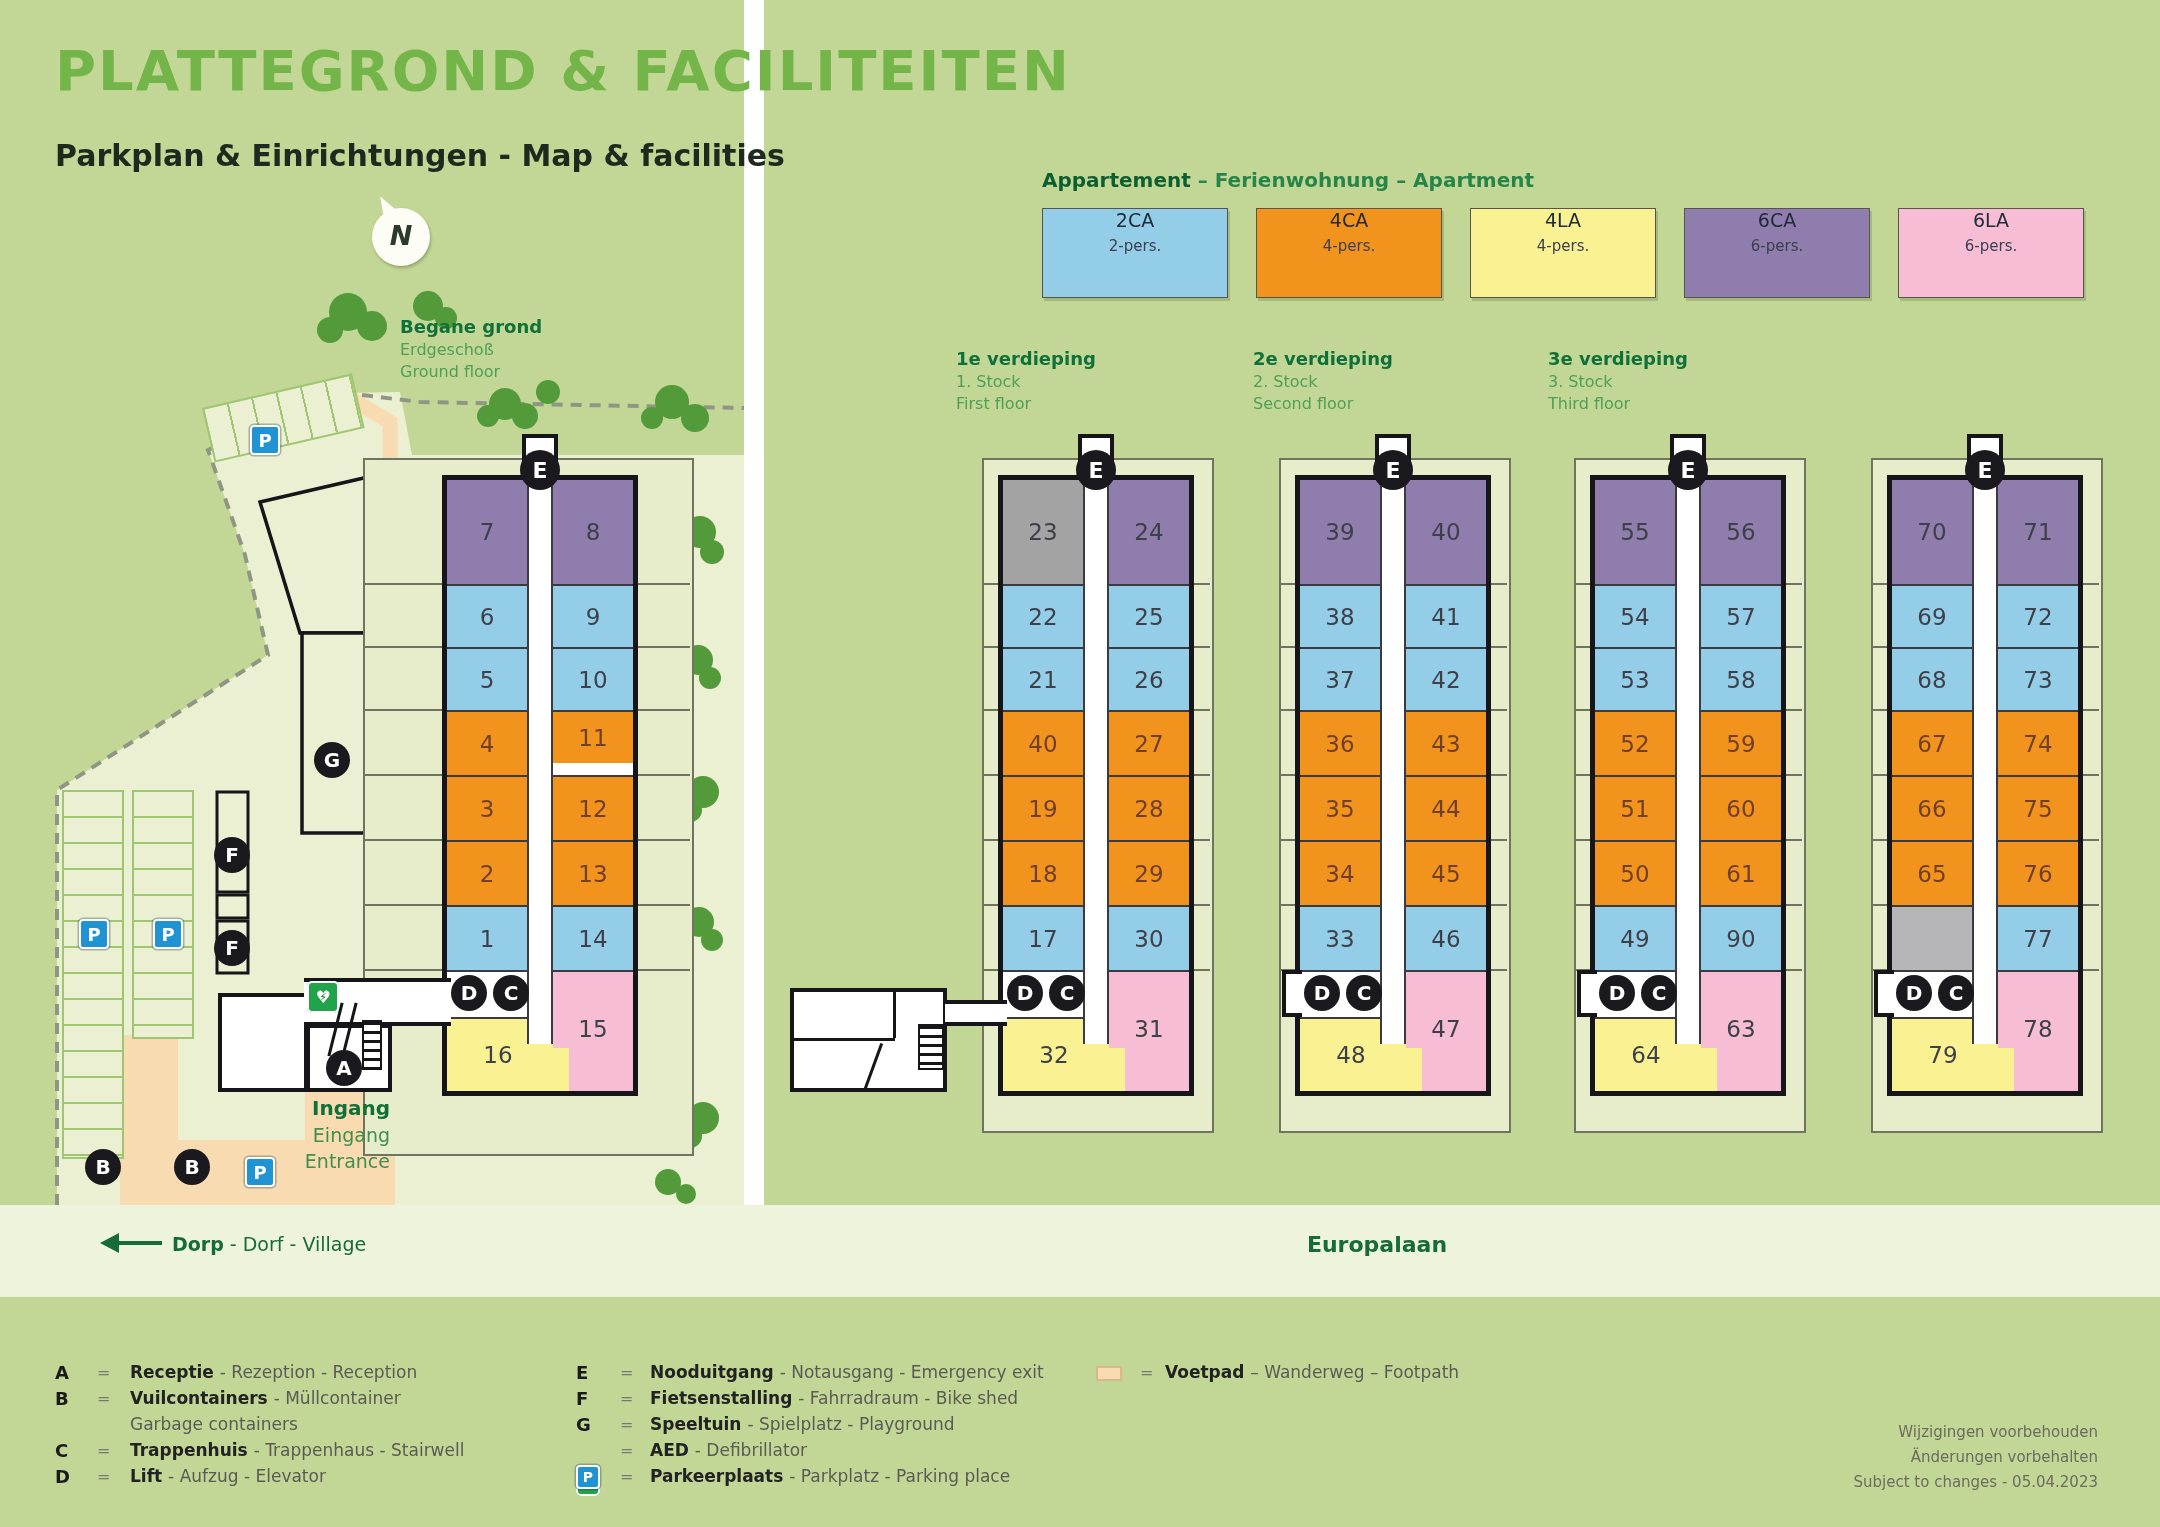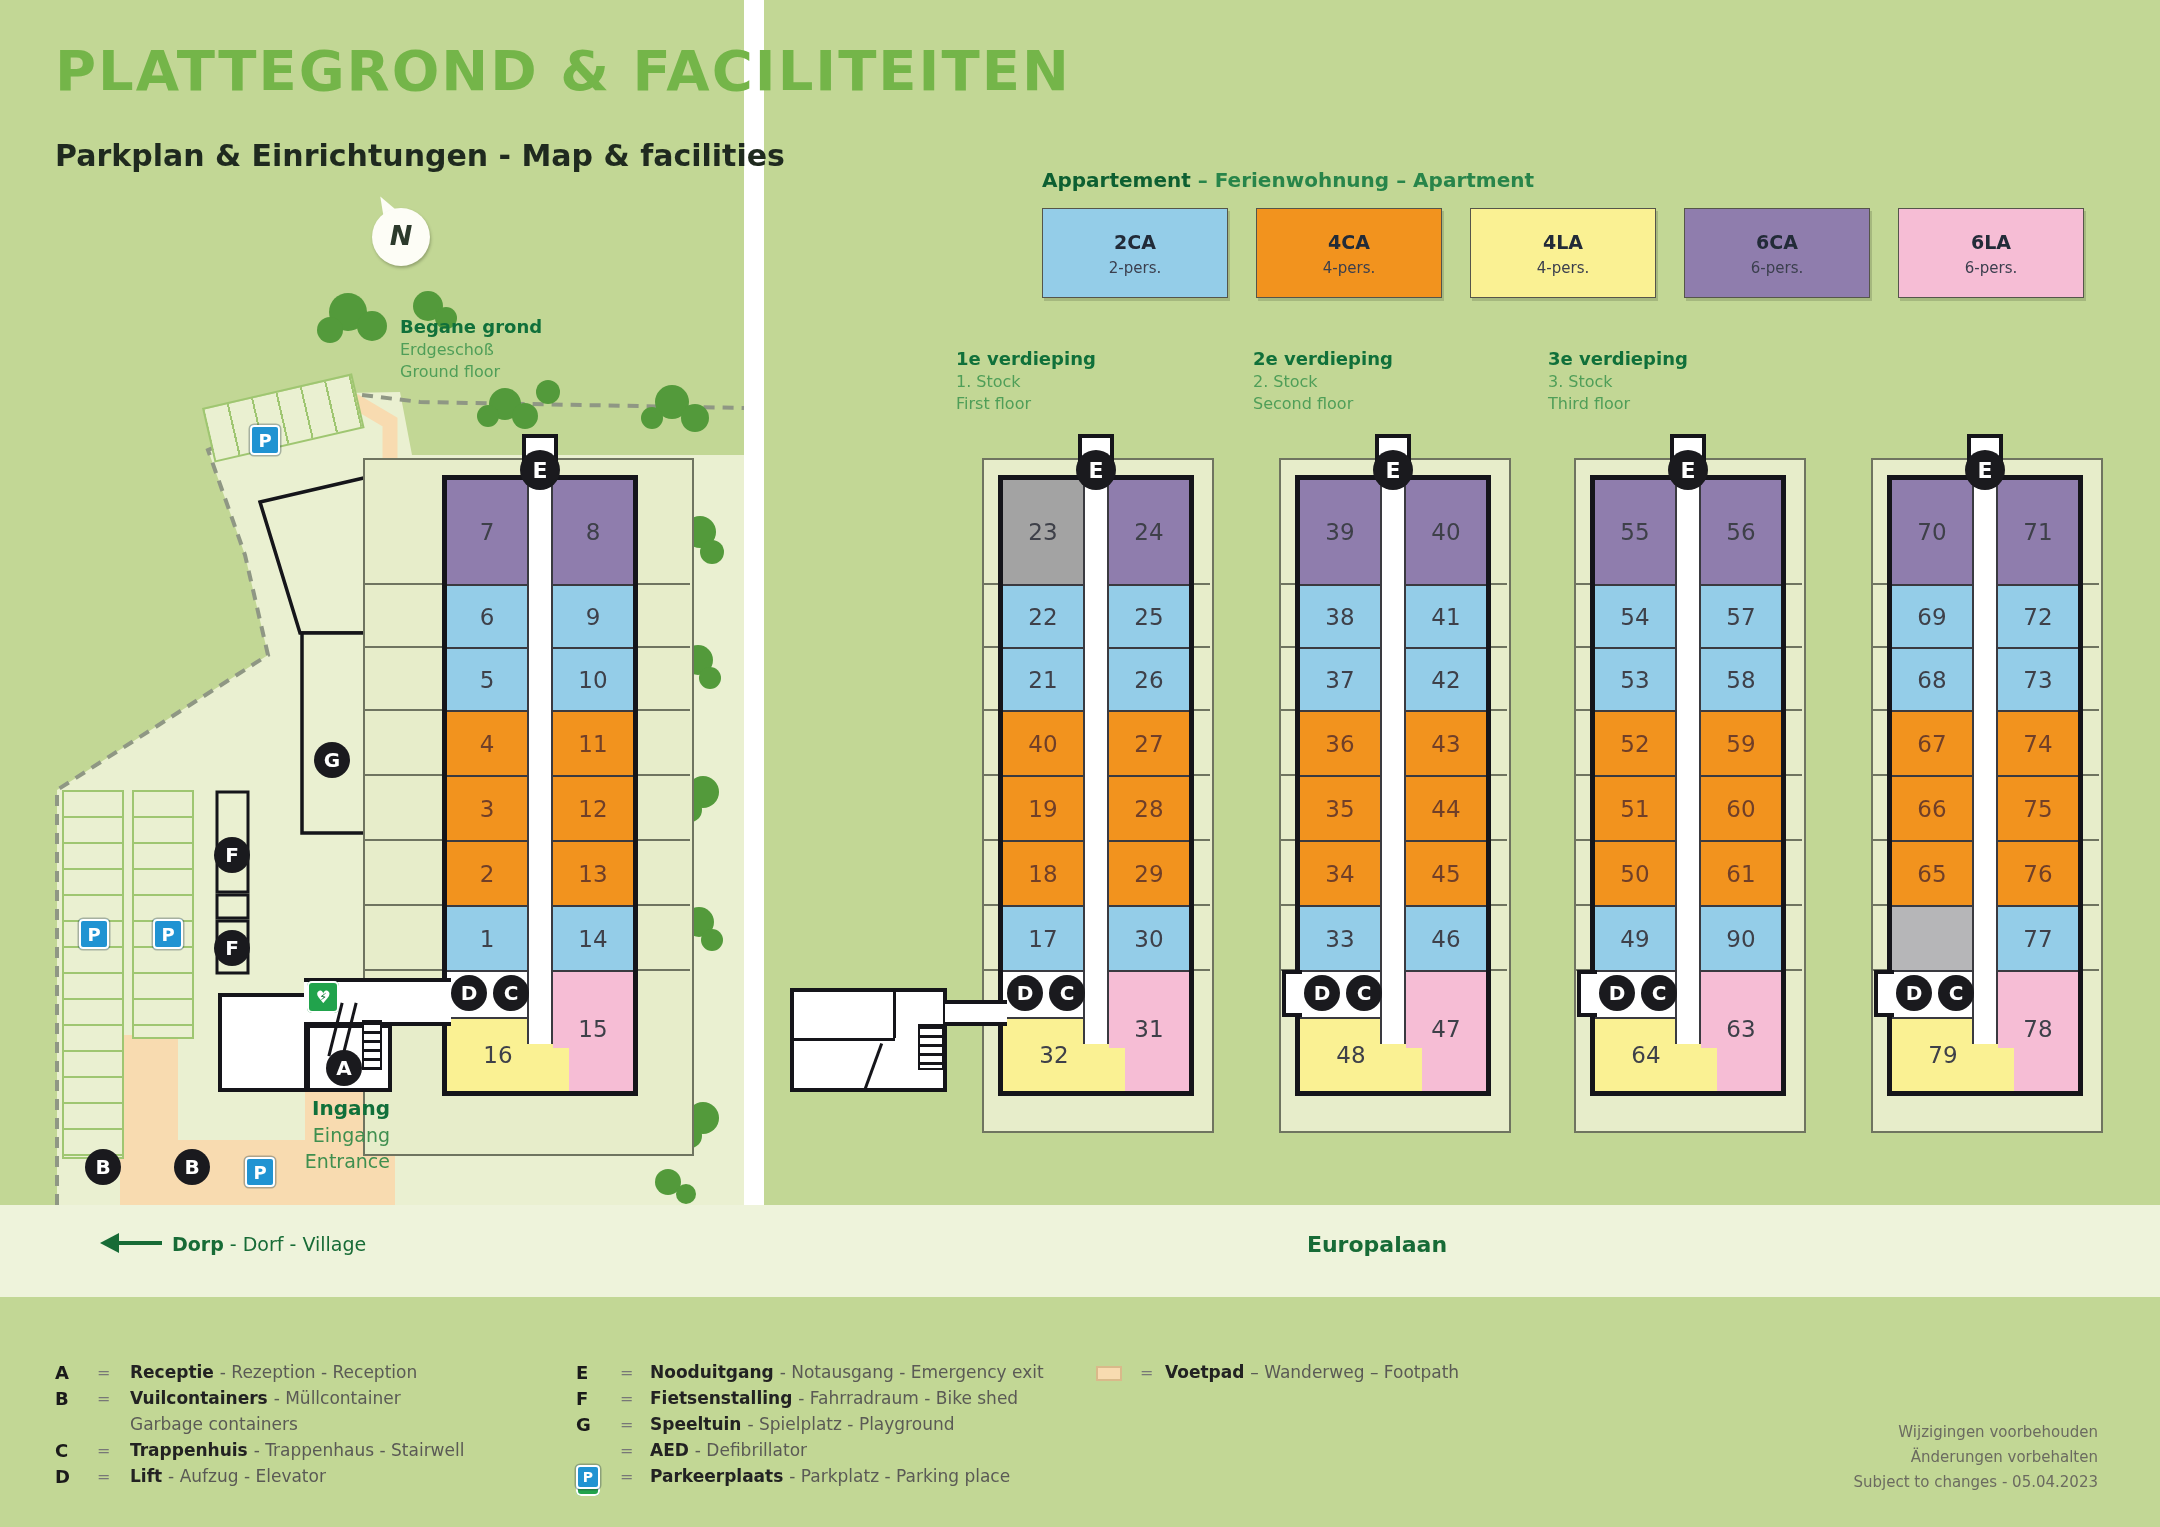--- a/index.html
+++ b/index.html
@@ -35,21 +35,21 @@
   .aed .heart{color:#fff;}
   .aed .bolt{position:absolute;color:#0c7233;}
   .ftitle{z-index:4;width:280px;}
   .ftitle .l1{font-size:18px;font-weight:800;color:#10703a;display:block;}
   .ftitle .l2{font-size:16px;color:#4f9e58;display:block;margin-top:3px;}
   #apt-title{left:1042px;top:168px;font-size:20px;z-index:4;}
   #apt-title b{color:#0d5f31;}
   #apt-title span{color:#28854a;font-weight:600;}
   .swatch{box-sizing:border-box;border:1px solid #55554a;box-shadow:2px 3px 0 rgba(80,90,60,.25);
           text-align:center;z-index:4;}
-  .swatch .code{display:block;font-size:19px;font-weight:700;color:#222b38;margin-top:22px;}
+  .swatch .code{display:block;font-size:19px;font-weight:400;color:#222b38;}
   .swatch .pers{display:block;font-size:15px;color:#3b3f4e;margin-top:6px;}
   .white-struct{background:#fff;border:4px solid #15151a;box-sizing:border-box;z-index:4;}
   .hband{background:#fff;border-top:4px solid #15151a;border-bottom:4px solid #15151a;box-sizing:border-box;z-index:5;}
   .stairs{background:repeating-linear-gradient(to bottom,#15151a 0 3px,#fff 3px 9px);
           border:2px solid #15151a;box-sizing:border-box;z-index:6;}
   .wallline{background:#15151a;z-index:6;}
   #entr-labels{text-align:right;z-index:5;}
   #entr-labels .b{font-size:20px;font-weight:800;color:#10703a;display:block;}
   #entr-labels .r{font-size:19px;color:#3f8f4f;display:block;margin-top:4px;}
   #europalaan{top:1232px;left:1207px;width:340px;text-align:center;font-size:22px;font-weight:800;color:#176b36;z-index:3;}
@@ -249,21 +249,21 @@
       </div>
       <div class="cell abs bt" style="left: 0px; top: 167px; width: 80px; height: 63px; background: rgb(148, 205, 232); color: rgb(62, 64, 73);">
         <span class="unum">5</span>
       </div>
       <div class="cell abs bt" style="left: 106px; top: 167px; width: 80px; height: 63px; background: rgb(148, 205, 232); color: rgb(62, 64, 73);">
         <span class="unum">10</span>
       </div>
       <div class="cell abs bt" style="left: 0px; top: 230px; width: 80px; height: 65px; background: rgb(242, 147, 30); color: rgb(112, 63, 40);">
         <span class="unum">4</span>
       </div>
-      <div class="cell abs bt" style="left: 106px; top: 230px; width: 80px; height: 65px; background: rgb(242, 147, 30); color: rgb(112, 63, 40);">
+      <div class="cell abs bt" style="left: 106px; top: 230px; width: 80px; height: 53px; background: rgb(242, 147, 30); color: rgb(112, 63, 40);">
         <span class="unum">11</span>
       </div>
       <div class="cell abs bt" style="left: 0px; top: 295px; width: 80px; height: 65px; background: rgb(242, 147, 30); color: rgb(112, 63, 40);">
         <span class="unum">3</span>
       </div>
       <div class="cell abs bt" style="left: 106px; top: 295px; width: 80px; height: 65px; background: rgb(242, 147, 30); color: rgb(112, 63, 40);">
         <span class="unum">12</span>
       </div>
       <div class="cell abs bt" style="left: 0px; top: 360px; width: 80px; height: 65px; background: rgb(242, 147, 30); color: rgb(112, 63, 40);">
         <span class="unum">2</span>

